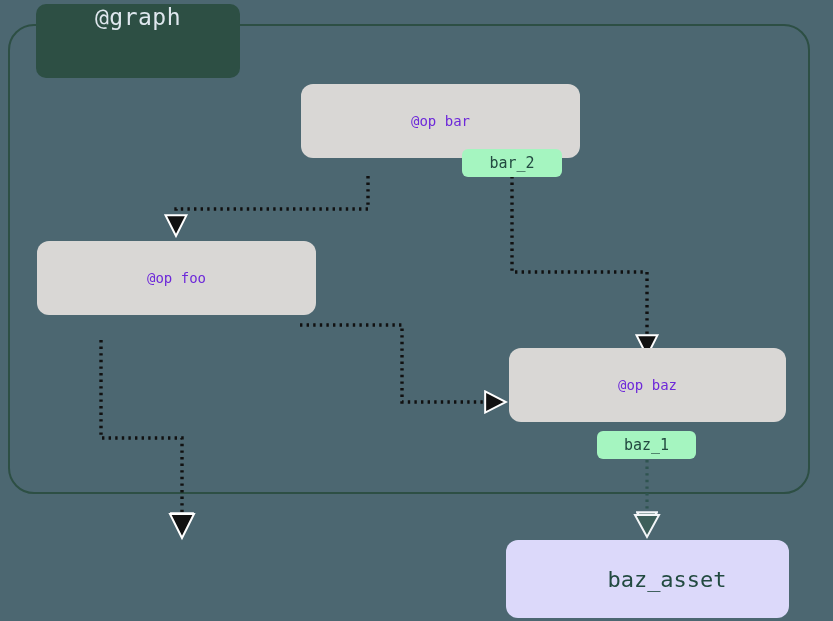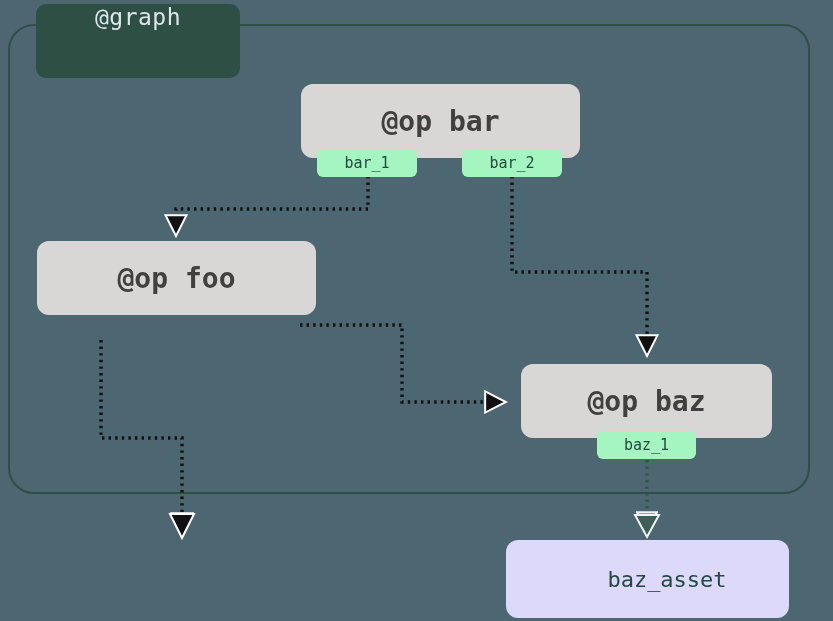--- a/index.html
+++ b/index.html
@@ -48,25 +48,24 @@
   }
 
   
   .op-node {
     position: absolute;
     background: #d9d7d5;
     border-radius: 12px;
     display: flex;
     align-items: center;
     justify-content: center;
-    color: #404040;
-    font-size: 28px;
+    color: #6d28d9;
+    font-size: 14px;
     z-index: 4;
     box-sizing: border-box;
-    font-weight: bold;
   }
 
   
   .port {
     position: absolute;
     background: #a5f5c0;
     border-radius: 6px;
     display: flex;
     align-items: center;
     justify-content: center;
@@ -142,32 +141,29 @@
     </g>
 
     <g>
       <path d="M 647 460 L 647 530" fill="none" stroke="#2f5450" stroke-width="3.2" stroke-linecap="butt" stroke-dasharray="2.4 4.2" marker-end="url(#arrowHollow)"></path>
     </g>
   </svg>
 
   <div class="op-node" style="left:301px; top:84px; width:279px; height:74px;">
     <span>@op bar</span>
   </div>
-  <div class="port" style="left:317px; top:149px; width:100px;">
-    <span>bar_1</span>
-  </div>
   <div class="port" style="left:462px; top:149px; width:100px;">
     <span>bar_2</span>
   </div>
 
   <div class="op-node" style="left:37px; top:241px; width:279px; height:74px;">
     <span>@op foo</span>
   </div>
 
-  <div class="op-node" style="left:509px; top:364px; width:251px; height:74px;margin-left:12px;">
+  <div class="op-node" style="left:509px; top:348px; width:277px; height:74px;">
     <span>@op baz</span>
   </div>
   <div class="port" style="left:597px; top:431px; width:99px;">
     <span>baz_1</span>
   </div>
 
   <div class="asset-node" style="left:506px; top:540px; width:283px; height:78px;padding-left:39px;">
     <span>baz_asset</span>
   </div>
 

